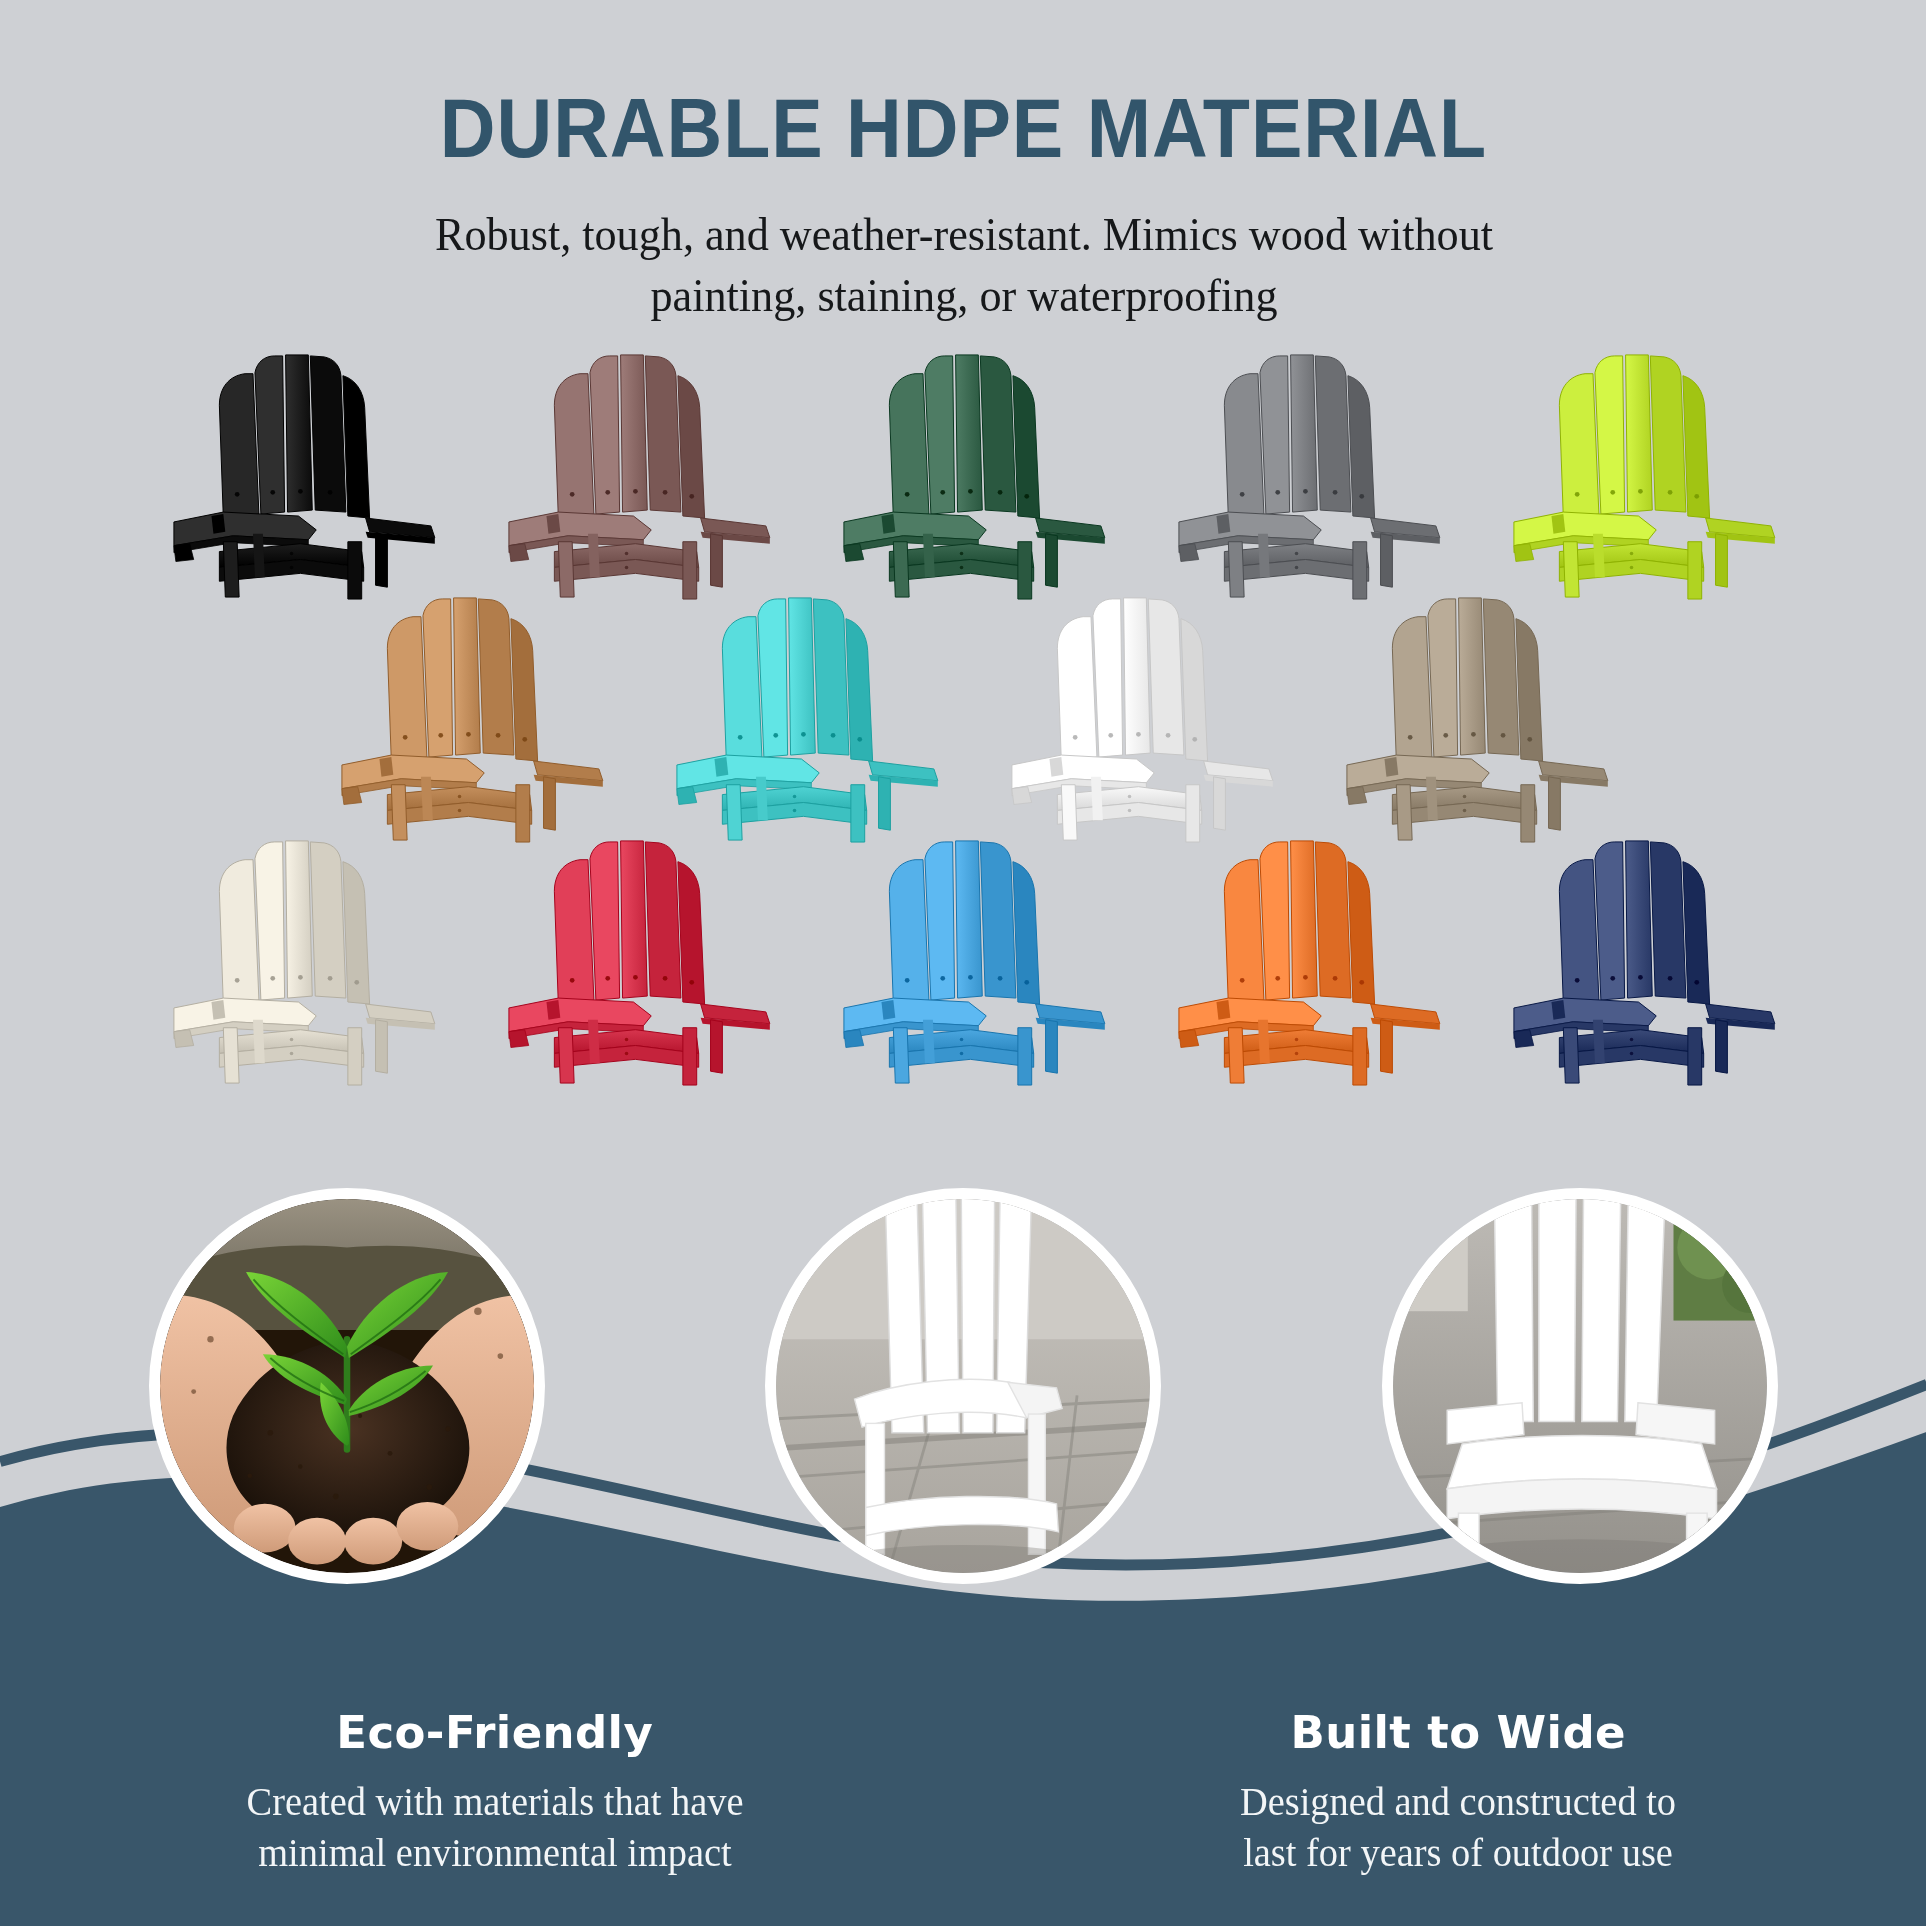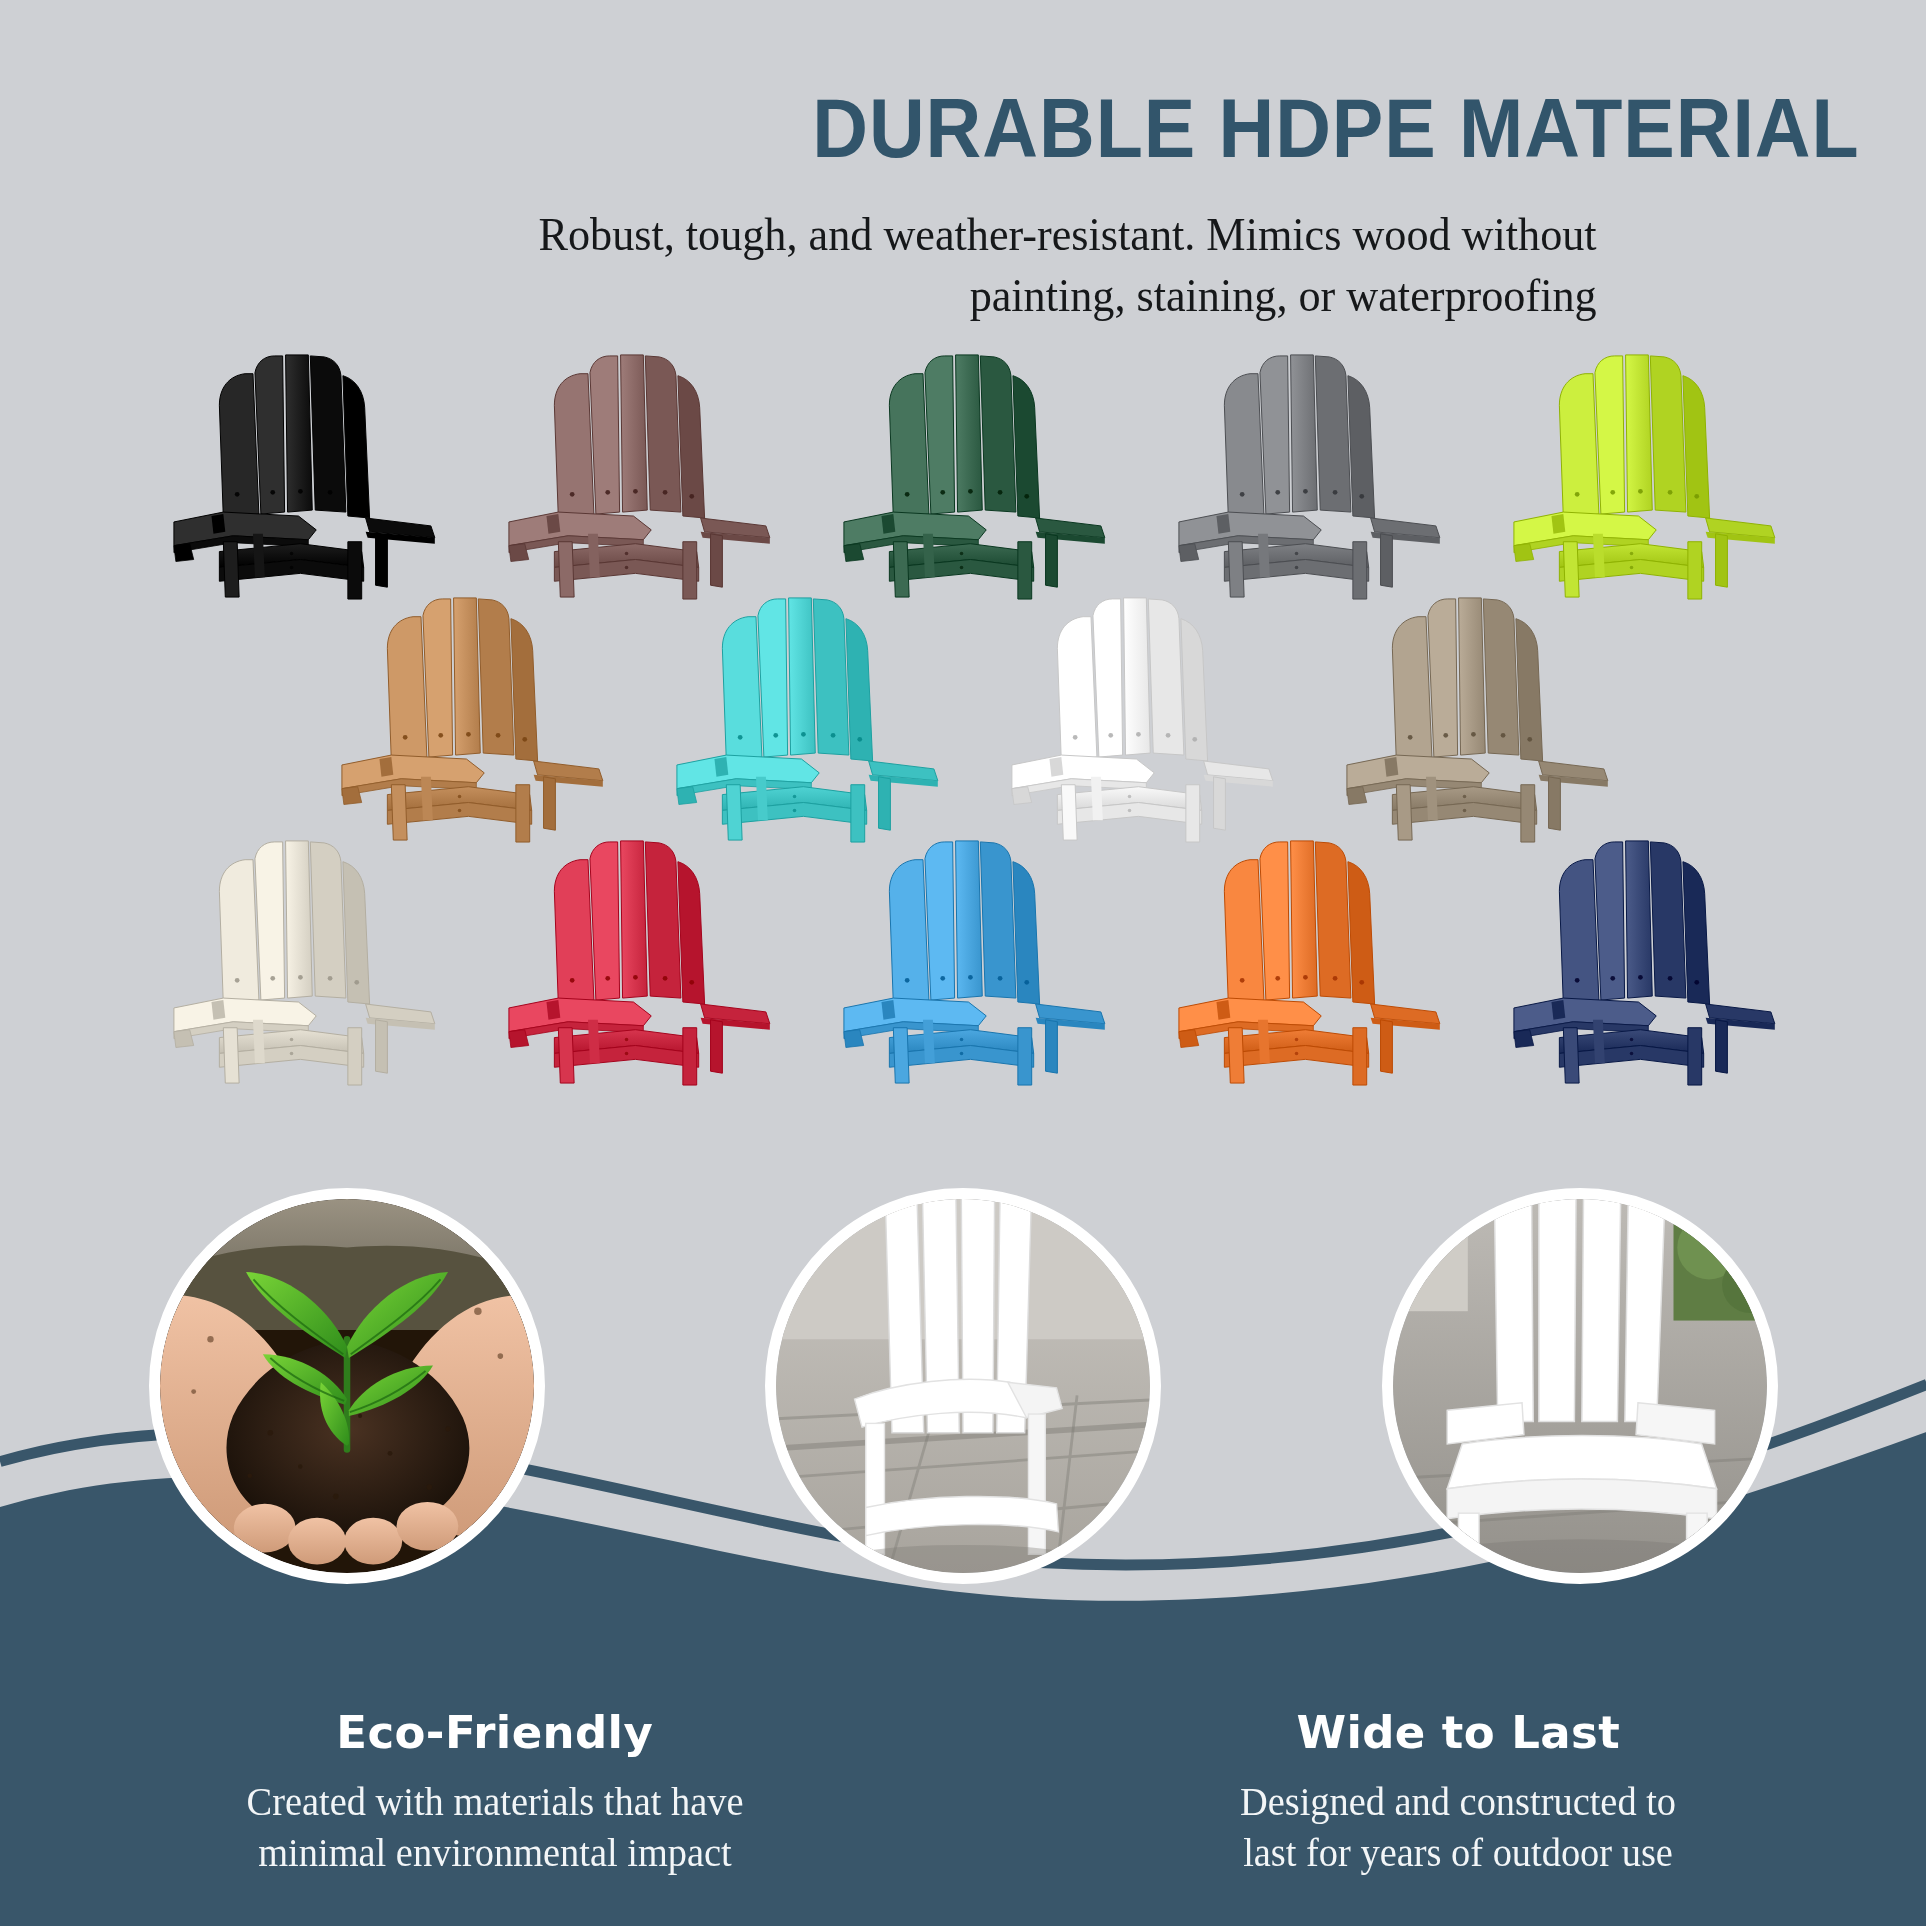--- a/index.html
+++ b/index.html
@@ -6,21 +6,21 @@
   body{
     width:1927px;height:1927px;
     background:#ced0d4;
     font-family:"Liberation Sans",sans-serif;
     overflow:hidden;
     position:relative;
   }
   #stage{position:relative;width:1927px;height:1927px;overflow:hidden;}
 
   
-  .header{padding-top:87px;text-align:right;position:relative;z-index:5;}
+  .header{padding-top:87px;text-align:center;position:relative;z-index:5;}
   .title{
     font-family:"Liberation Sans",sans-serif;
     font-weight:700;
     font-size:83px;
     letter-spacing:1px;
     color:#32556b;
     line-height:1.02;
     transform:scaleX(.93);
     transform-origin:center;
     margin:0;
@@ -1070,21 +1070,21 @@
 
   <div class="features" id="features-row">
       <div class="feature">
         <div class="f-title">Eco-Friendly</div>
         <div class="f-desc">
           <span>Created with materials that have</span>
           <span>minimal environmental impact</span>
         </div>
       </div>
       <div class="feature">
-        <div class="f-title">Wide to Last</div>
+        <div class="f-title">Built to Wide</div>
         <div class="f-desc">
           <span>Designed and constructed to</span>
           <span>last for years of outdoor use</span>
         </div>
       </div>
     </div>
 
 </div>
 
 

